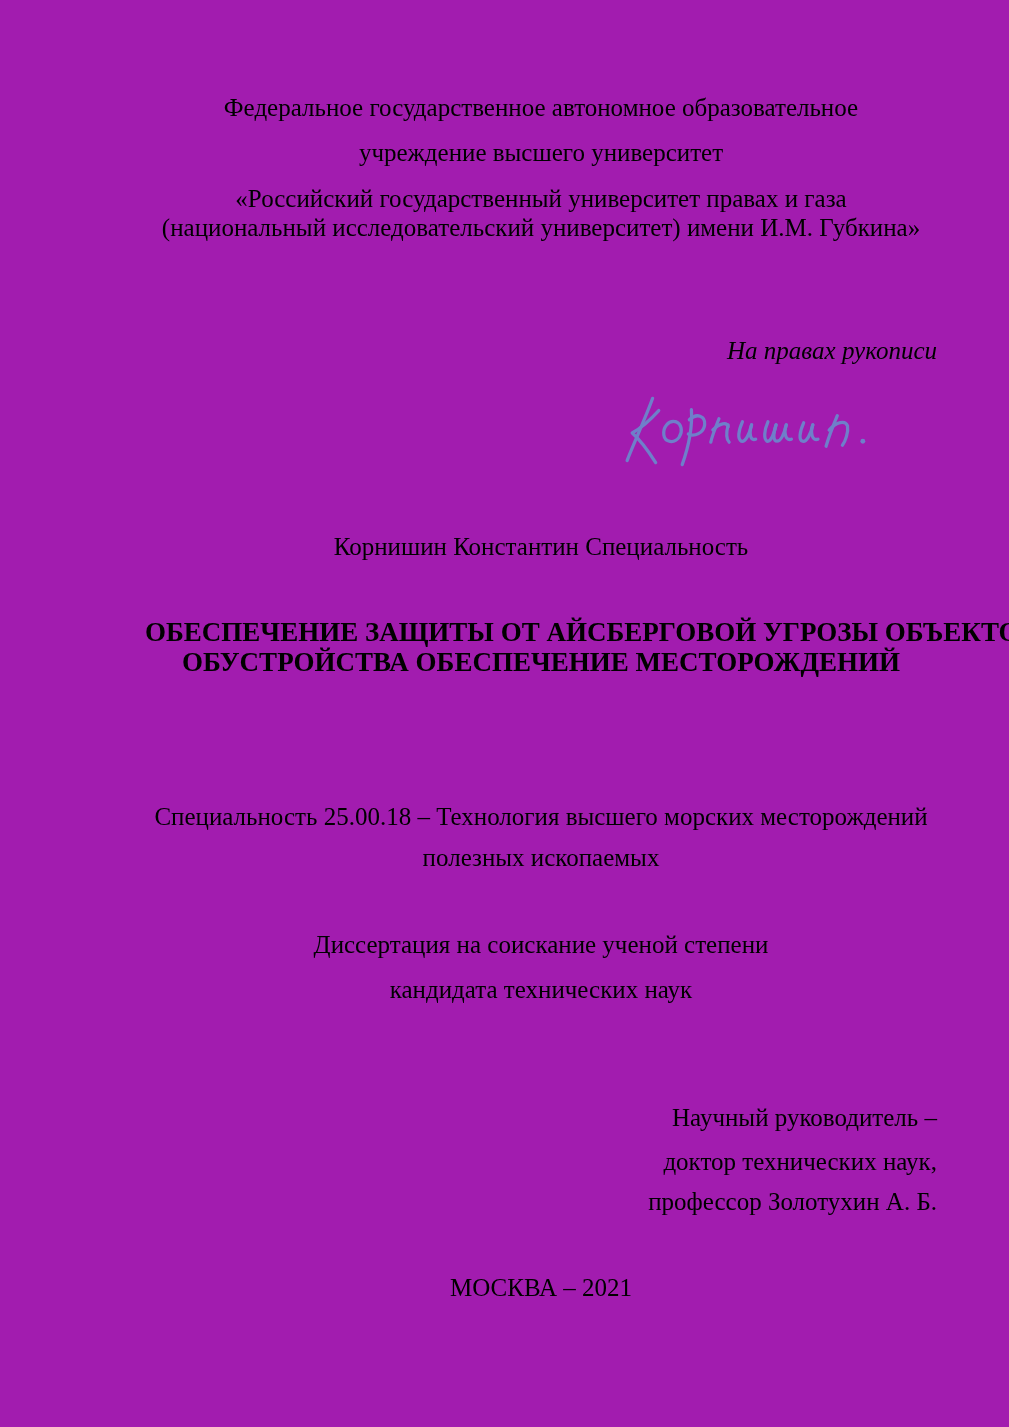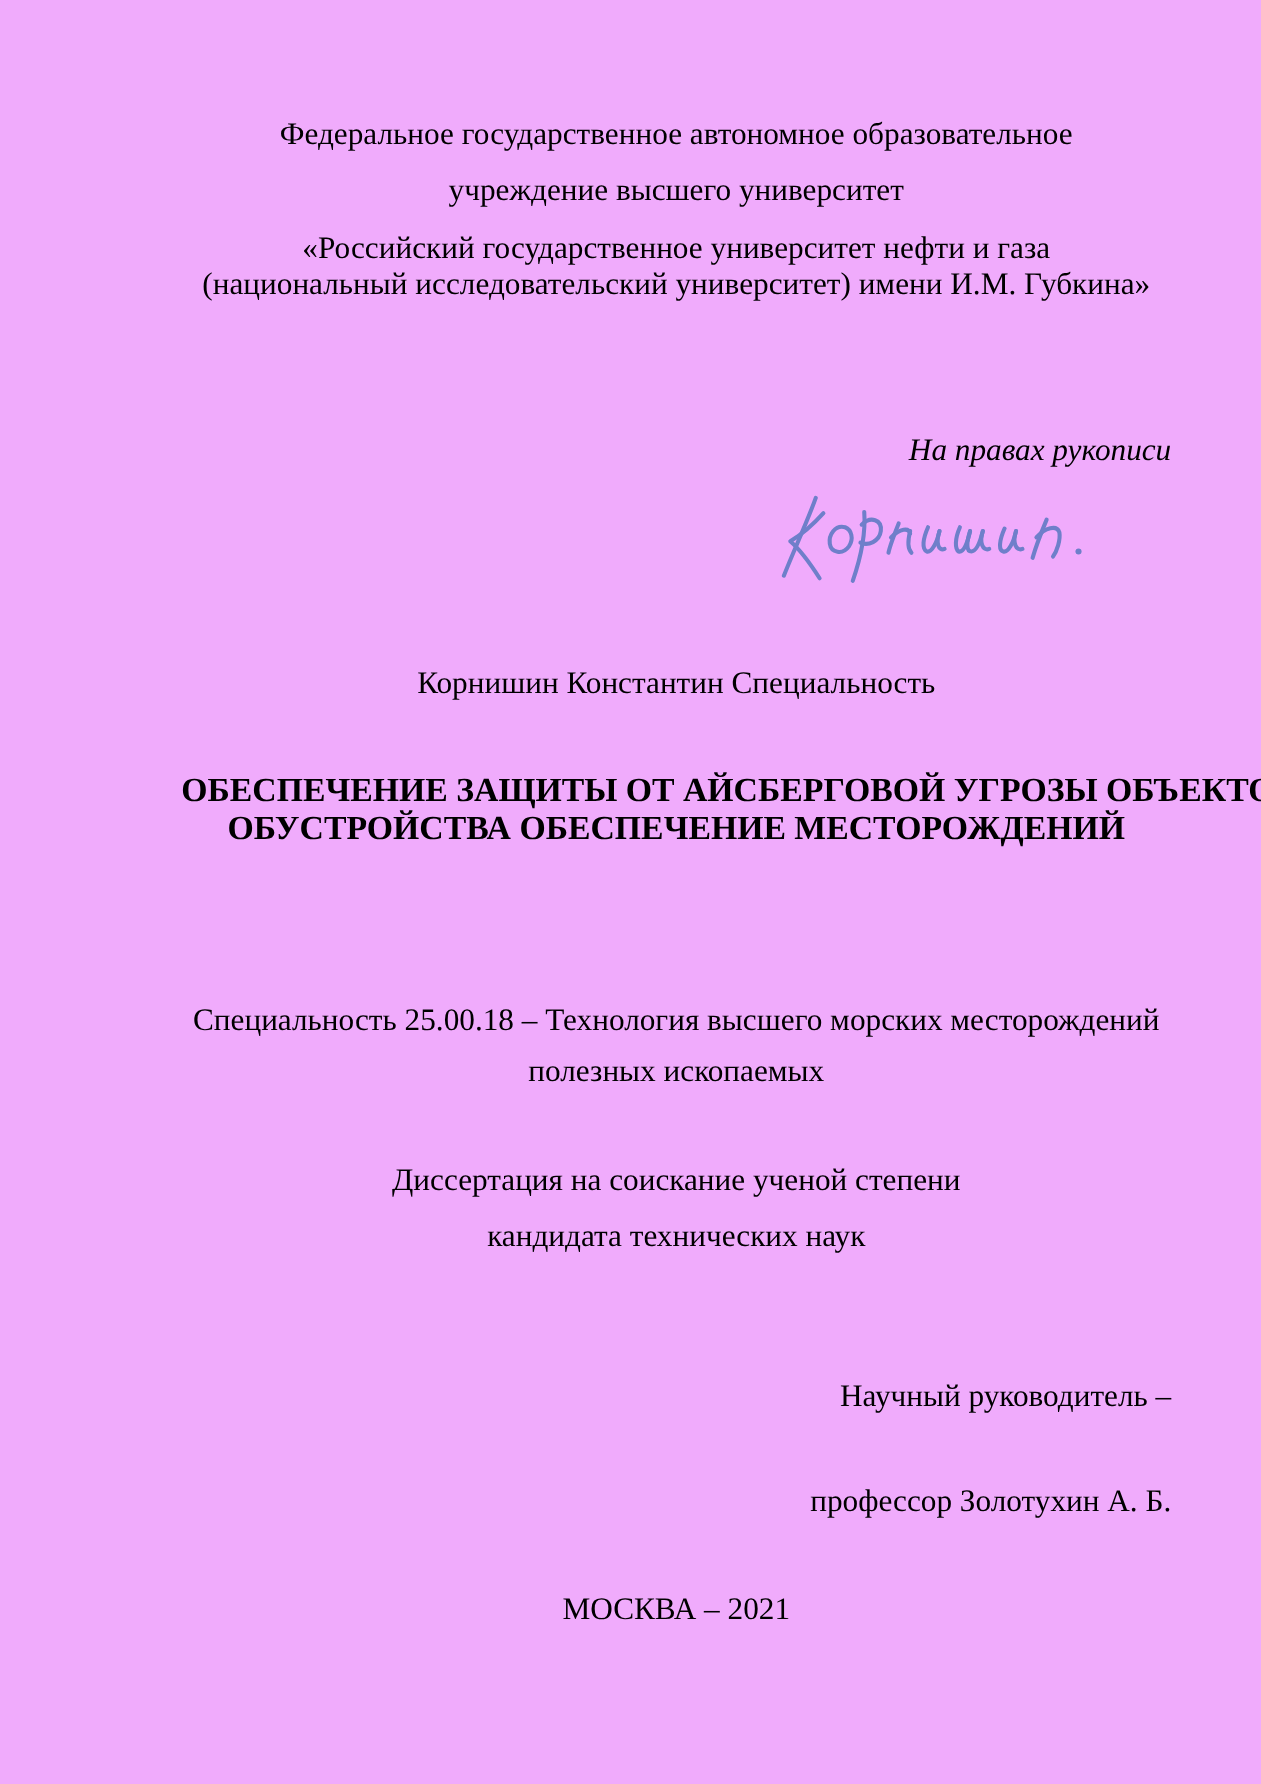--- a/index.html
+++ b/index.html
@@ -5,21 +5,21 @@
   html, body {
     margin: 0;
     padding: 0;
     background: #e8e8e8;
   }
   .page {
     position: relative;
     width: 1009px;
     height: 1427px;
     margin: 0 auto;
-    background: #f0abfc;
+    background: #a21caf;
     overflow: hidden;
     font-family: "Liberation Serif", "DejaVu Serif", serif;
     color: #000000;
   }
   .line {
     position: absolute;
     left: 145px;
     width: 792px;
     font-size: 25px;
     line-height: 30px;
@@ -50,24 +50,24 @@
     height: 100%;
   }
 </style>
 </head>
 <body>
 
 <div class="page">
 
   <div class="line" style="top:93px">Федеральное государственное автономное образовательное</div>
   <div class="line" style="top:138px">учреждение высшего университет</div>
-  <div class="line" style="top:184px">«Российский государственное университет нефти и газа</div>
+  <div class="line" style="top:184px">«Российский государственный университет правах и газа</div>
   <div class="line" style="top:213px">(национальный исследовательский университет) имени И.М. Губкина»</div>
 
-  <div class="line right italic" style="top:346px">На правах рукописи</div>
+  <div class="line right italic" style="top:336px">На правах рукописи</div>
 
   <div class="signature-wrap">
     <svg viewBox="0 0 245 72" xmlns="http://www.w3.org/2000/svg">
       <g fill="none" stroke="#6f7fca" stroke-width="3.2" stroke-linecap="round" stroke-linejoin="round">
 
         <path d="M30,3 C24,20 12,46 5,64"></path>
         <path d="M36,15 C27,25 17,33 10,37 C17,43 26,55 33,66"></path>
 
         <path d="M53,26 C45,24 40,32 41,39 C42,46 51,48 56,41 C60,35 58,28 53,26"></path>
 
@@ -101,17 +101,18 @@
   <div class="line title-line" style="top:617px">ОБЕСПЕЧЕНИЕ ЗАЩИТЫ ОТ АЙСБЕРГОВОЙ УГРОЗЫ ОБЪЕКТОВ</div>
   <div class="line title-line" style="top:647px">ОБУСТРОЙСТВА ОБЕСПЕЧЕНИЕ МЕСТОРОЖДЕНИЙ</div>
 
   <div class="line" style="top:802px">Специальность 25.00.18 – Технология высшего морских месторождений</div>
   <div class="line" style="top:843px">полезных ископаемых</div>
 
   <div class="line" style="top:930px">Диссертация на соискание ученой степени</div>
   <div class="line right" style="top:1103px">Научный руководитель –</div>
 
   <div class="line" style="top:975px">кандидата технических наук</div>
+  <div class="line right" style="top:1147px">доктор технических наук,</div>
   <div class="line right" style="top:1187px">профессор Золотухин А. Б.</div>
 
   <div class="line" style="top:1273px">МОСКВА – 2021</div>
 
 </div>
 
 </body></html>

